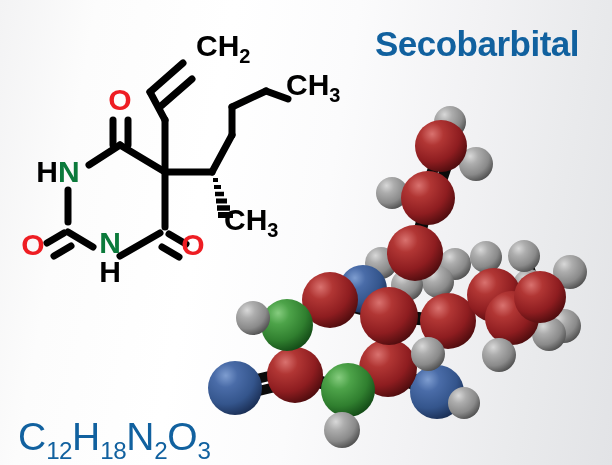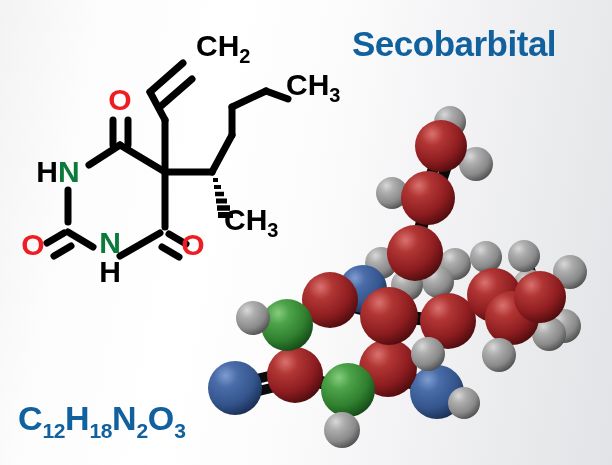--- a/index.html
+++ b/index.html
@@ -25,35 +25,35 @@
         #e9eaec 86%,
         #e2e3e6 100%);
   }
 
   
   #title {
     position: absolute;
     left: 352px;
     top: 24px;
     width: 250px;
-    text-align: left;
+    text-align: center;
     font-size: 35px;
     font-weight: bold;
     letter-spacing: -0.5px;
     color: #11619f;
     white-space: nowrap;
   }
 
   
   #formula {
     position: absolute;
     left: 18px;
-    bottom: 22px;
-    font-size: 34px;
-    font-weight: bold;
+    bottom: 0;
+    font-size: 39px;
+    font-weight: normal;
     color: #11619f;
     letter-spacing: 0px;
     white-space: nowrap;
   }
   #formula .sub {
     font-size: 0.62em;
     vertical-align: sub;
     letter-spacing: -0.5px;
   }
 

